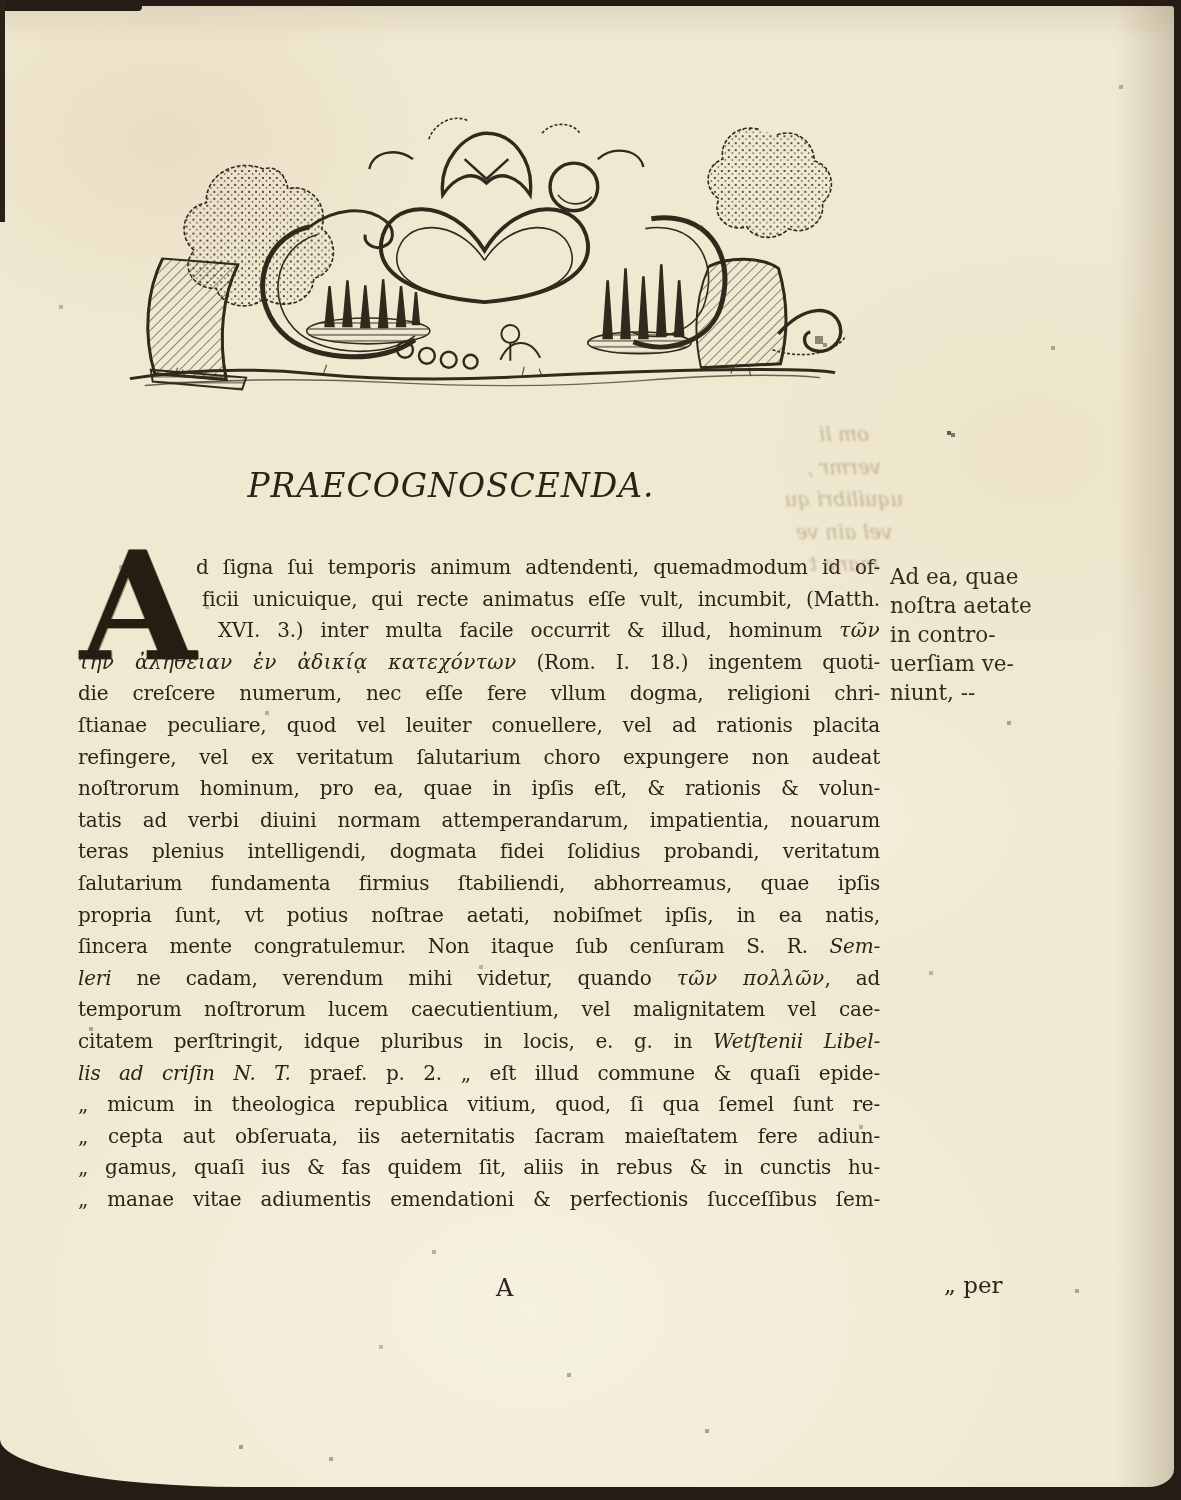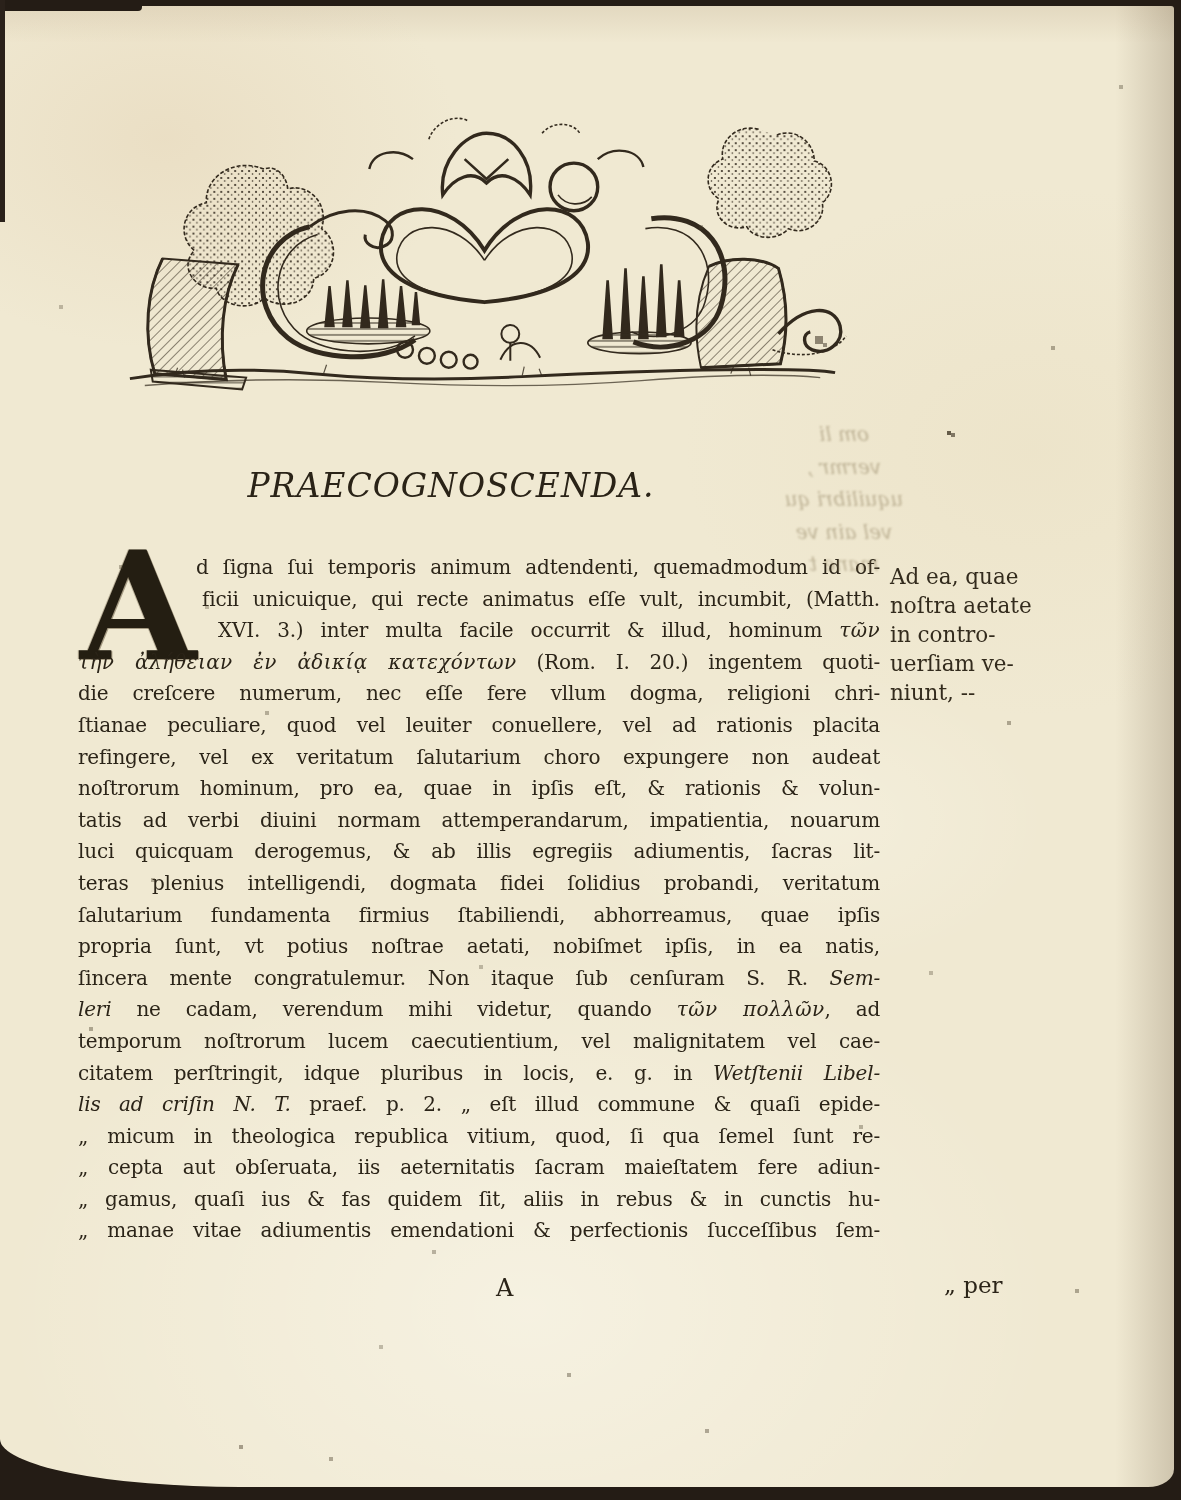--- a/index.html
+++ b/index.html
@@ -152,27 +152,26 @@
 
   <div class="drop-cap">A</div>
 
   <div class="body-text">
     <div id="body-first">
         <div class="line"><span>d ſigna ſui temporis animum adtendenti, quemadmodum id of-</span></div>
         <div class="line"><span>ficii unicuique, qui recte animatus eſſe vult, incumbit, (Matth.</span></div>
         <div class="line"><span>XVI. 3.) inter multa facile occurrit &amp; illud, hominum </span><span class="gr">τῶν</span></div>
       </div>
     <div id="body-rest">
-        <div class="line"><span class="gr">τὴν ἀλήθειαν ἐν ἀδικίᾳ κατεχόντων</span><span> (Rom. I. 20.) ingentem quoti-</span></div>
+        <div class="line"><span class="gr">τὴν ἀλήθειαν ἐν ἀδικίᾳ κατεχόντων</span><span> (Rom. I. 18.) ingentem quoti-</span></div>
         <div class="line"><span>die creſcere numerum, nec eſſe fere vllum dogma, religioni chri-</span></div>
         <div class="line"><span>ſtianae peculiare, quod vel leuiter conuellere, vel ad rationis placita</span></div>
         <div class="line"><span>refingere, vel ex veritatum ſalutarium choro expungere non audeat</span></div>
         <div class="line"><span>noſtrorum hominum, pro ea, quae in ipſis eſt, &amp; rationis &amp; volun-</span></div>
         <div class="line"><span>tatis ad verbi diuini normam attemperandarum, impatientia, nouarum</span></div>
-        <div class="line"><span>luci quicquam derogemus, &amp; ab illis egregiis adiumentis, ſacras lit-</span></div>
         <div class="line"><span>teras plenius intelligendi, dogmata fidei ſolidius probandi, veritatum</span></div>
         <div class="line"><span>ſalutarium fundamenta firmius ſtabiliendi, abhorreamus, quae ipſis</span></div>
         <div class="line"><span>propria ſunt, vt potius noſtrae aetati, nobiſmet ipſis, in ea natis,</span></div>
         <div class="line"><span>ſincera mente congratulemur. Non itaque ſub cenſuram S. R. </span><span class="it">Sem-</span></div>
         <div class="line"><span class="it">leri</span><span> ne cadam, verendum mihi videtur, quando </span><span class="gr">τῶν πολλῶν</span><span>, ad</span></div>
         <div class="line"><span>temporum noſtrorum lucem caecutientium, vel malignitatem vel cae-</span></div>
         <div class="line"><span>citatem perſtringit, idque pluribus in locis, e. g. in </span><span class="it">Wetſtenii Libel-</span></div>
         <div class="line"><span class="it">lis ad criſin N. T.</span><span> praef. p. 2. „ eſt illud commune &amp; quaſi epide-</span></div>
         <div class="line"><span>„ micum in theologica republica vitium, quod, ſi qua ſemel ſunt re-</span></div>
         <div class="line"><span>„ cepta aut obſeruata, iis aeternitatis ſacram maieſtatem fere adiun-</span></div>

